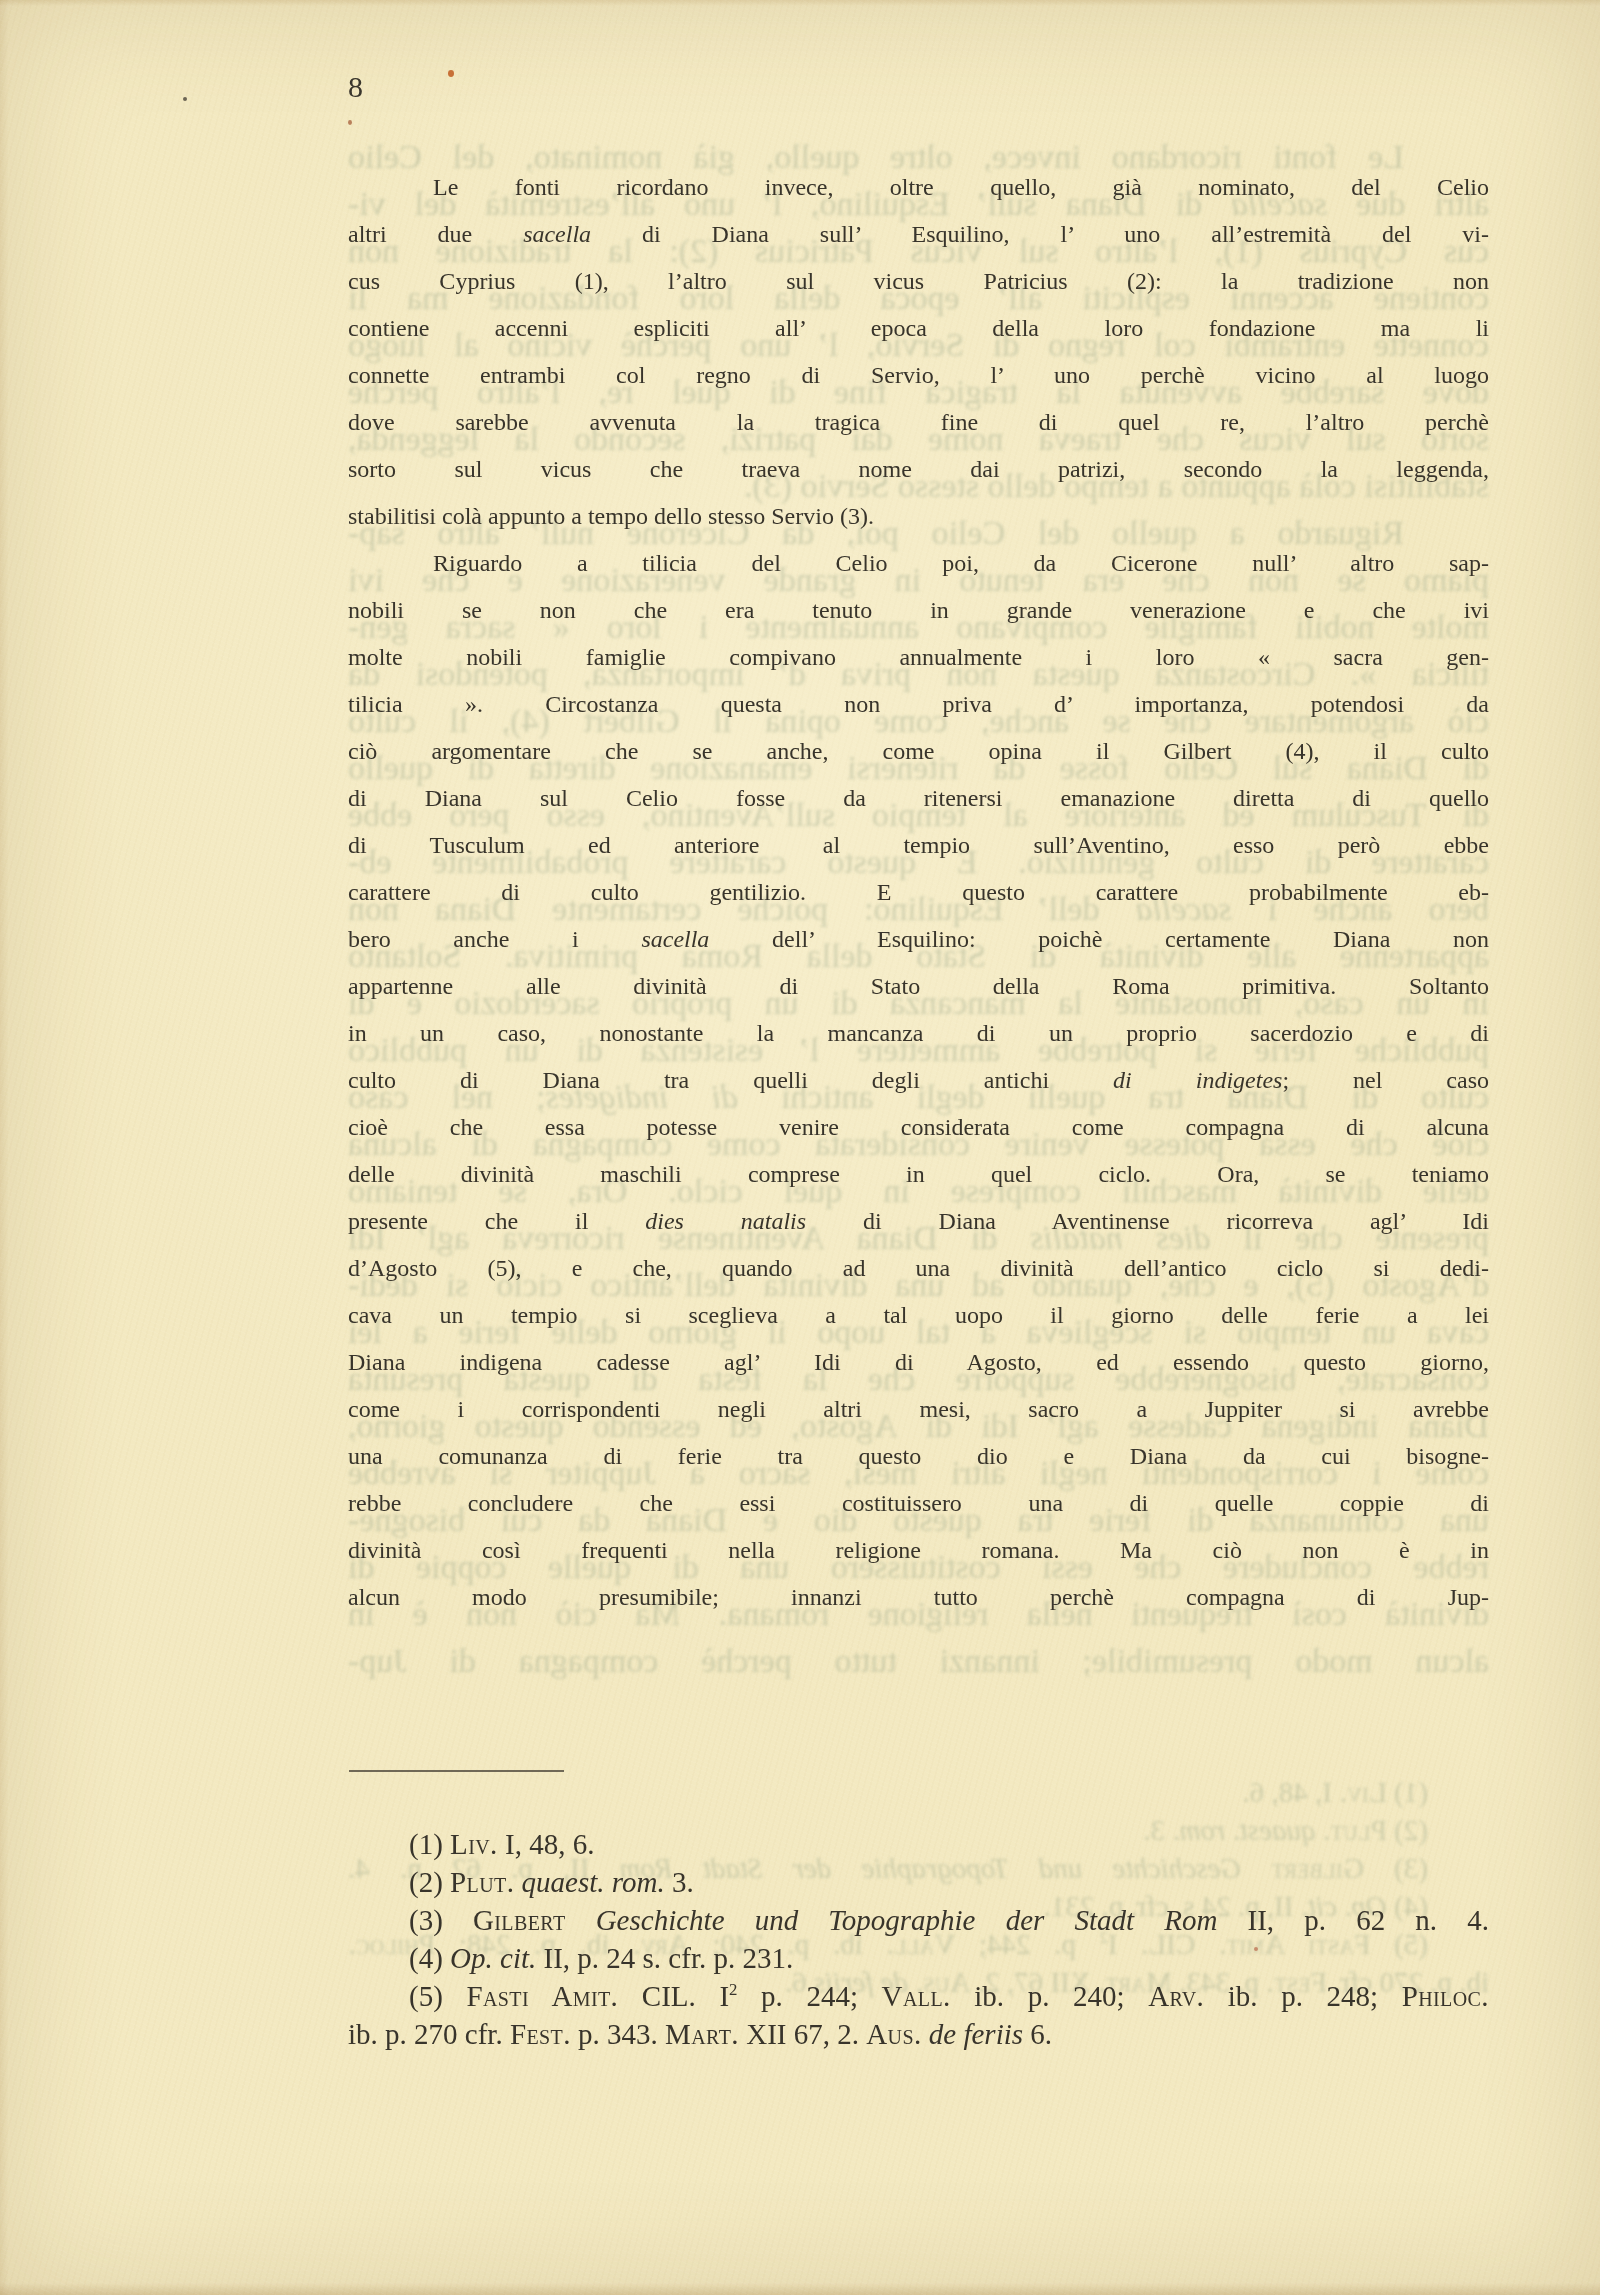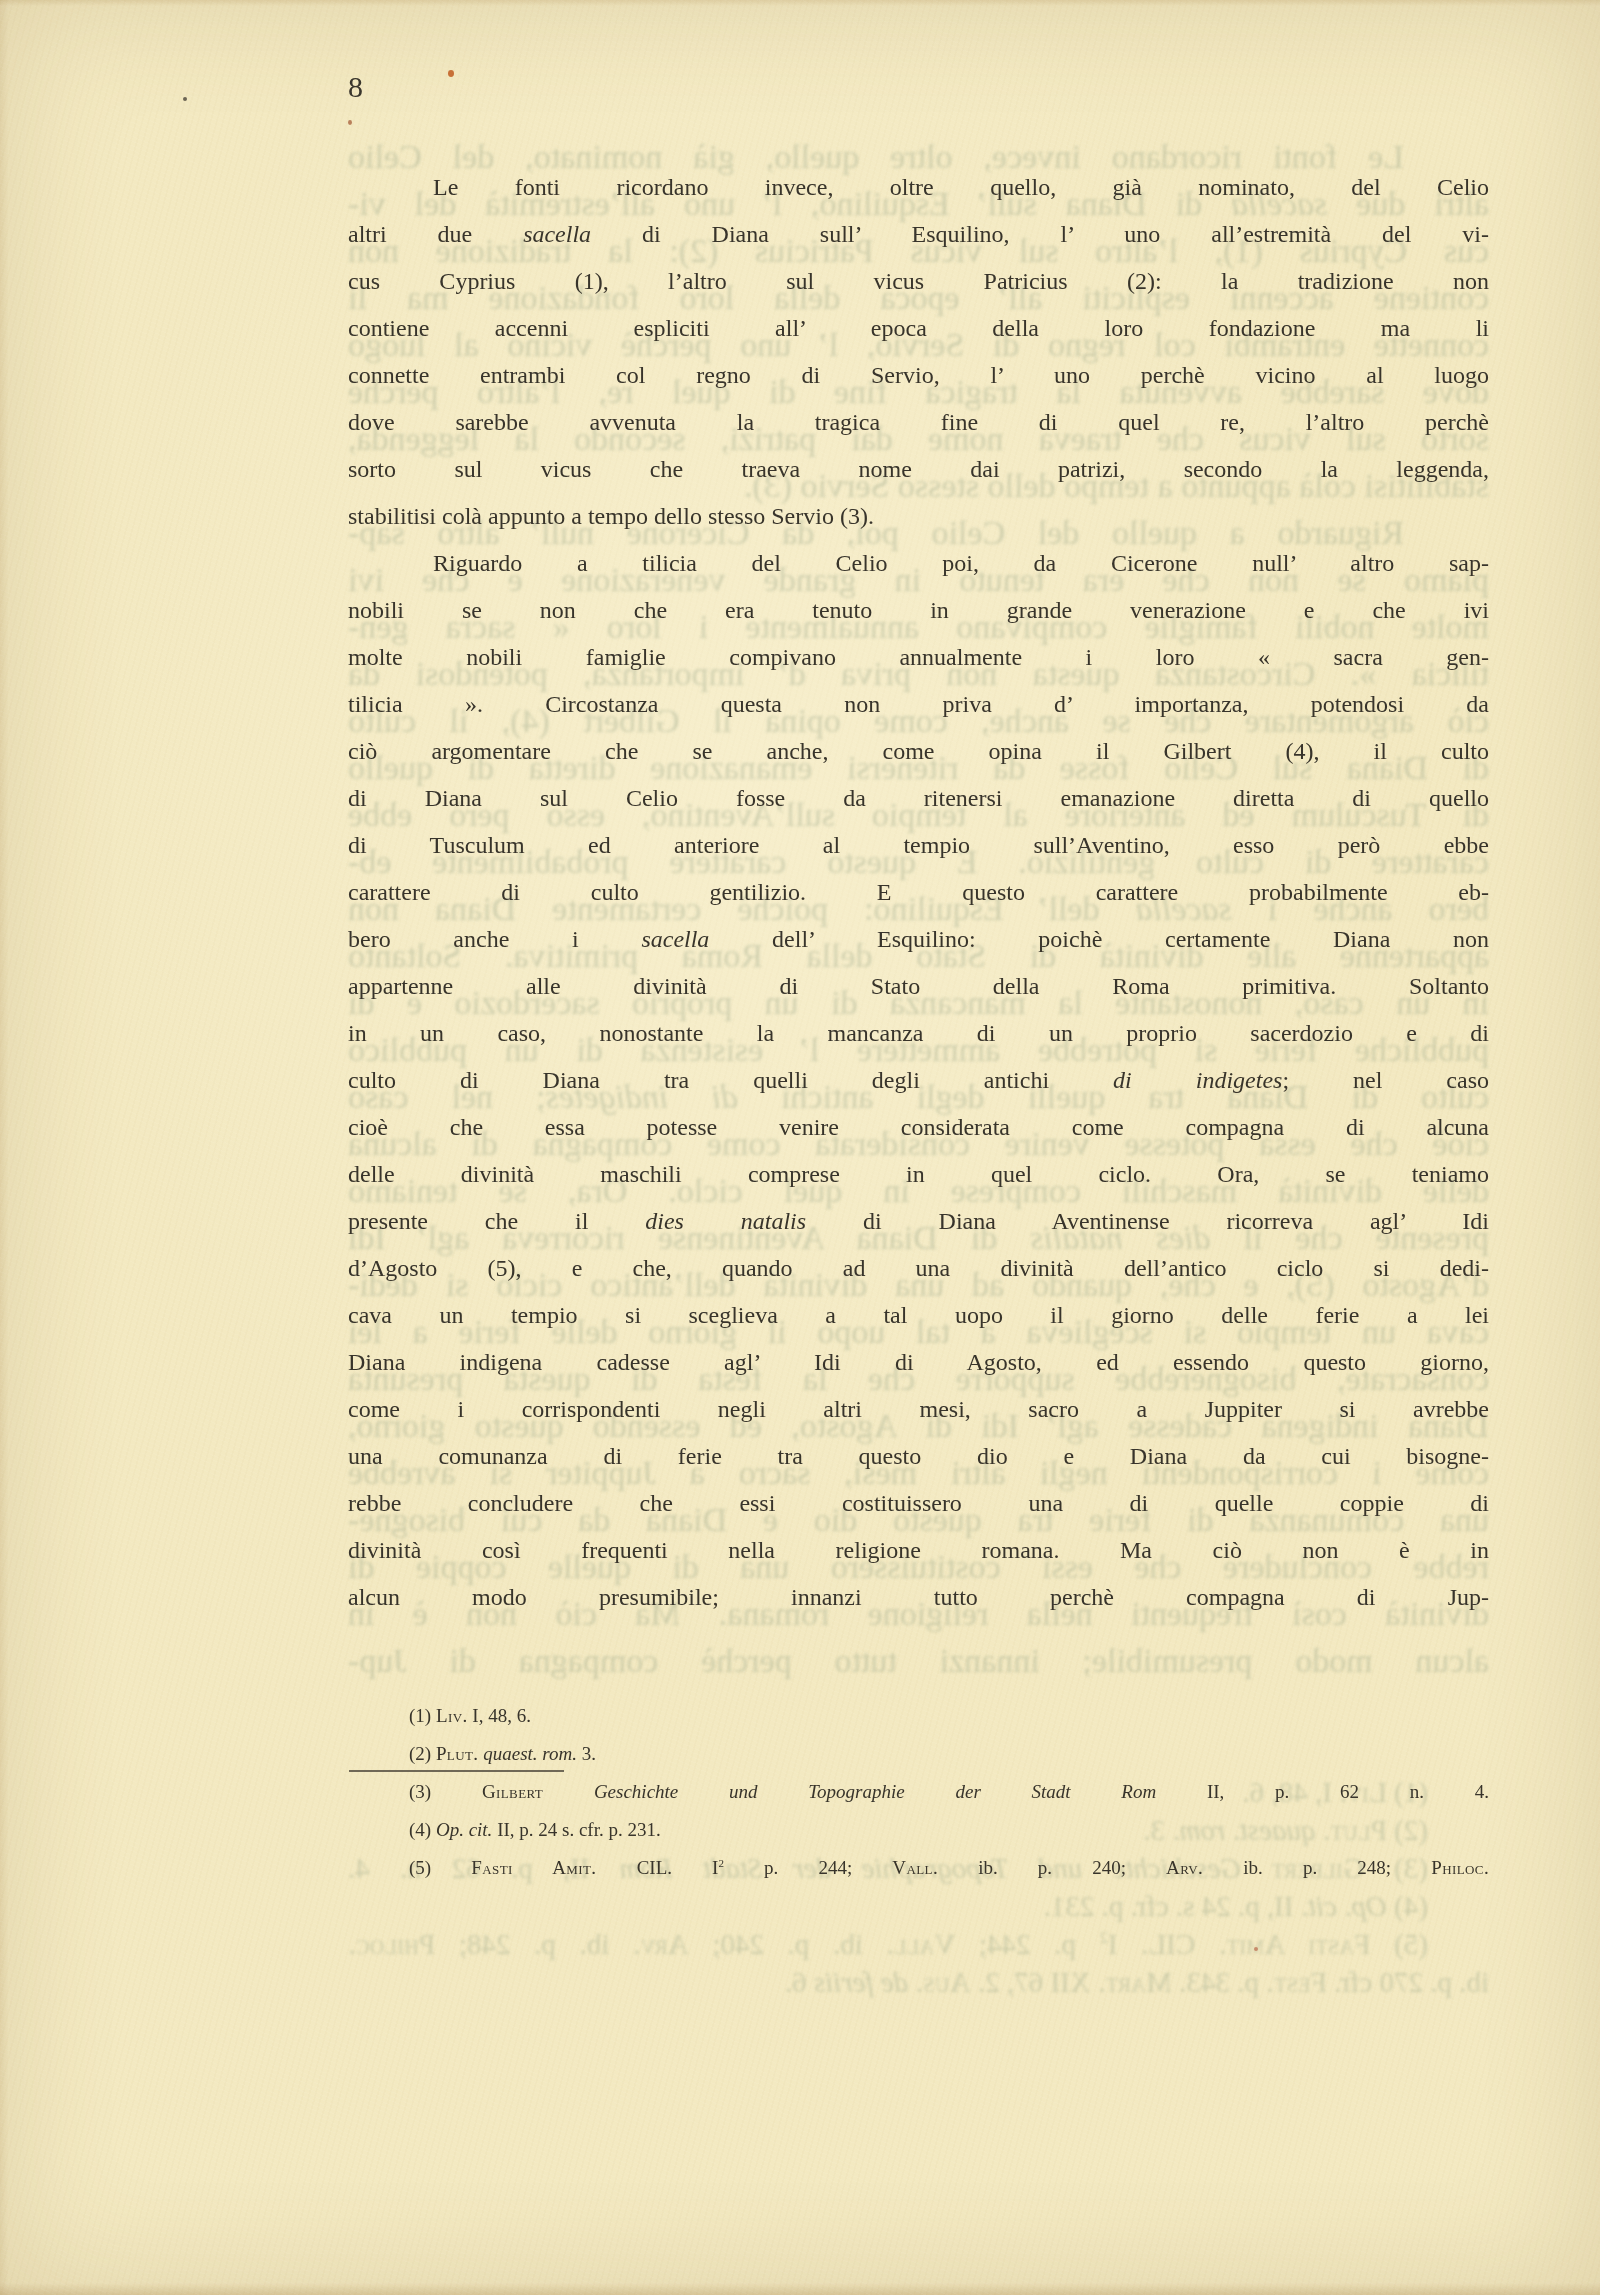--- a/index.html
+++ b/index.html
@@ -26,21 +26,21 @@
   .seg-regular{font-style:normal;}
   .seg-italic{font-style:italic;}
   .seg-smallcaps{font-variant:small-caps;letter-spacing:0.4px;}
   .seg-superscript{vertical-align:super;font-size:.58em;line-height:0;}
 
   #page-number{
     position:absolute;left:348px;top:72px;
     font-size:30px;line-height:30px;color:#3a362d;
   }
   #body-text{top:164px;font-size:24px;line-height:47px;}
-  #footnotes{top:1697px;font-size:19px;line-height:38px;}
+  #footnotes{top:1825px;font-size:29px;line-height:38px;}
   #footnote-separator{
     position:absolute;left:349px;top:1770px;width:215px;height:1.7px;
     background:rgba(74,68,56,.78);
   }
   
   .ghost{
     color:#87987c;
     opacity:.33;
     filter:blur(1.5px);
     pointer-events:none;
@@ -141,20 +141,21 @@
     </div>
 
   <div id="footnote-separator"></div>
 
   <div class="col" id="footnotes">
       <div class="line" style="text-indent: 61px;"><span class="seg-regular">(1) </span><span class="seg-smallcaps">Liv.</span><span class="seg-regular"> I, 48, 6.</span></div>
       <div class="line" style="text-indent: 61px;"><span class="seg-regular">(2) </span><span class="seg-smallcaps">Plut.</span><span class="seg-regular"> </span><span class="seg-italic">quaest. rom.</span><span class="seg-regular"> 3.</span></div>
       <div class="line just" style="text-indent: 61px;"><span class="seg-regular">(3) </span><span class="seg-smallcaps">Gilbert</span><span class="seg-regular"> </span><span class="seg-italic">Geschichte und Topographie der Stadt Rom</span><span class="seg-regular"> II, p. 62 n. 4.</span></div>
       <div class="line" style="text-indent: 61px;"><span class="seg-regular">(4) </span><span class="seg-italic">Op. cit.</span><span class="seg-regular"> II, p. 24 s. cfr. p. 231.</span></div>
       <div class="line just" style="text-indent: 61px;"><span class="seg-regular">(5) </span><span class="seg-smallcaps">Fasti Amit.</span><span class="seg-regular"> CIL. I</span><span class="seg-superscript">2</span><span class="seg-regular"> p. 244; </span><span class="seg-smallcaps">Vall.</span><span class="seg-regular"> ib. p. 240; </span><span class="seg-smallcaps">Arv.</span><span class="seg-regular"> ib. p. 248; </span><span class="seg-smallcaps">Philoc.</span></div>
+      <div class="line"><span class="seg-regular">ib. p. 270 cfr. </span><span class="seg-smallcaps">Fest.</span><span class="seg-regular"> p. 343. </span><span class="seg-smallcaps">Mart.</span><span class="seg-regular"> XII 67, 2. </span><span class="seg-smallcaps">Aus.</span><span class="seg-regular"> </span><span class="seg-italic">de feriis</span><span class="seg-regular"> 6.</span></div>
     </div>
 
   <div class="speck s1"></div>
   <div class="speck s2"></div>
   <div class="speck s3"></div>
   <div class="speck s4"></div>
 
 </div>
 
 

